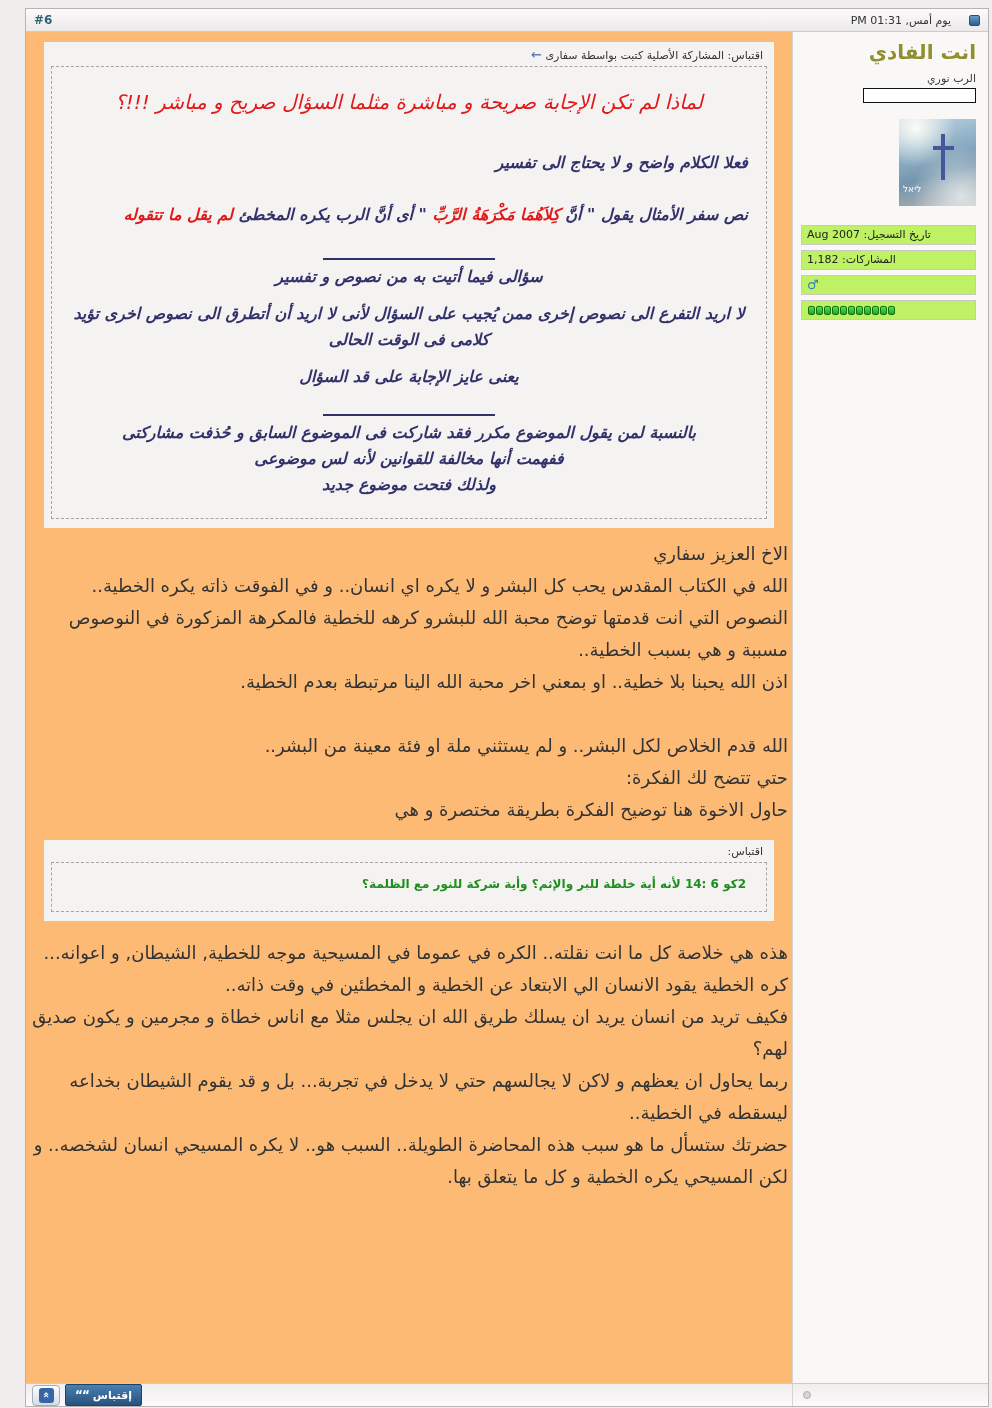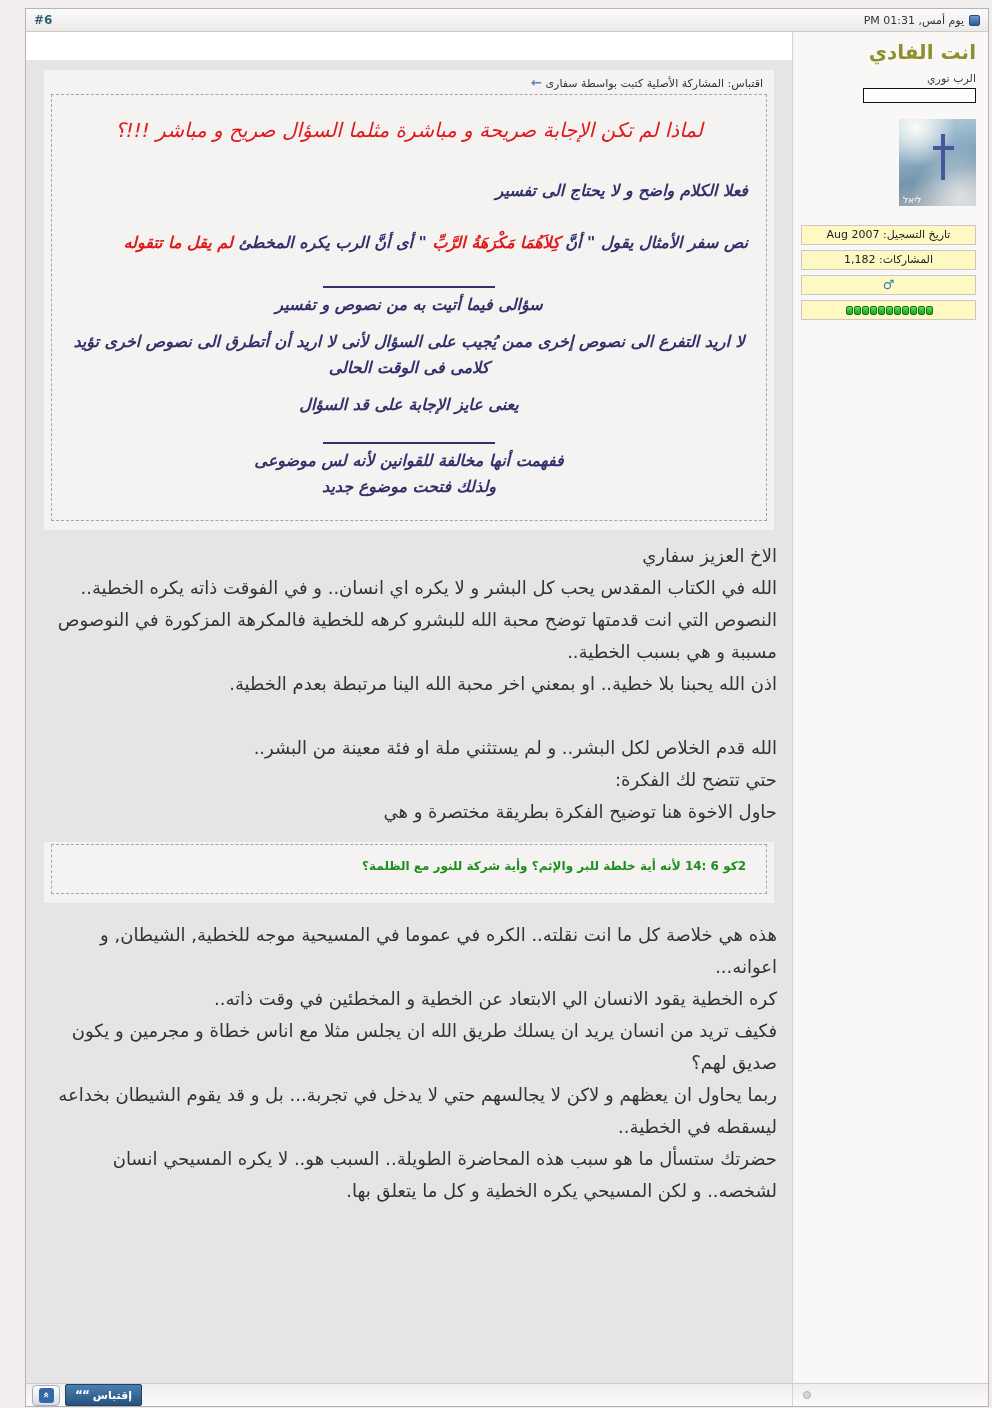--- a/index.html
+++ b/index.html
@@ -6,44 +6,44 @@
   body { margin:0; background:#F2EDED; font-family:"DejaVu Sans", sans-serif; }
   .page { position:relative; width:992px; height:1408px; overflow:hidden; background:#F2EDED; }
 
   .post { position:absolute; top:8px; left:25px; width:964px; height:1399px;
           border:1px solid #B7B3B3; display:flex; flex-direction:column; background:#fff; }
 
   
   .post-header { height:23px; flex:0 0 23px; background:linear-gradient(#FCFBFB,#ECE9E9);
                  border-bottom:1px solid #CFCBCB; display:flex; align-items:center;
                  justify-content:space-between; padding:0 8px; font-size:11px; color:#333; }
-  .ph-date { display:flex; align-items:center; gap:5px; }
+  .ph-date { display:flex; align-items:center; gap:18px; }
   .date-icon { width:11px; height:11px; border-radius:2px;
                background:linear-gradient(#6B9BCB,#2D5E92); border:1px solid #24507E; display:inline-block; }
   .ph-num { color:#2E6374; font-weight:bold; font-size:12px; }
 
   
   .post-main { flex:1 1 auto; display:flex; overflow:hidden; }
   .user-col { flex:0 0 196px; background:#FAF7F7; border-left:1px solid #D8D3D3; padding:8px 12px 8px 8px; }
-  .content-col { flex:1 1 auto; background:#e5e5e5; padding:4px 15px; overflow:hidden;margin-top:28px; }
+  .content-col { flex:1 1 auto; background:#fdba74; padding:4px 4px; overflow:hidden; }
 
   
   .username { color:#8F8F2F; font-weight:bold; font-size:20px; text-align:right; }
   .usertitle { font-size:11px; color:#3A3A3A; text-align:right; margin-top:8px; }
   .sigbox { width:113px; height:15px; background:#fff; border:1px solid #111; margin:3px 0 0 auto; }
   .avatar { position:relative; width:77px; height:87px; margin:16px 0 0 auto; overflow:hidden;
             background:
               radial-gradient(circle at 22% 10%, rgba(255,255,248,.95), rgba(255,255,248,0) 40%),
               radial-gradient(circle at 80% 88%, rgba(230,234,236,.85), rgba(230,234,236,0) 50%),
               linear-gradient(165deg,#C3D6E3 0%, #8FB0C6 35%, #7495AD 62%, #97A5AF 82%, #C2C4C4 100%); }
   .cross-v { position:absolute; left:55%; top:17%; width:4px; height:46px; background:#46569A; }
   .cross-h { position:absolute; left:44%; top:31%; width:21px; height:4px; background:#46569A; }
-  .avatar-cap { position:absolute; left:4px; bottom:1px; color:#fff; font-size:9px; direction:ltr; }
-  .inforow { margin-top:5px; background:#fef9c3; border:1px solid #CBC7C7; padding:2px 5px;
-             font-size:11px; color:#222; text-align:center; min-height:20px; }
+  .avatar-cap { position:absolute; left:4px; bottom:12px; color:#fff; font-size:9px; direction:ltr; }
+  .inforow { margin-top:5px; background:#bef264; border:1px solid #CBC7C7; padding:2px 5px;
+             font-size:11px; color:#222; text-align:left; min-height:20px; }
   .male { color:#3B7BBF; font-weight:bold; font-size:13px; line-height:13px; }
   .repdot { display:inline-block; width:7px; height:9px; margin-left:1px; border-radius:2px;
             background:linear-gradient(#56E356,#1DA51D); border:1px solid #117111; vertical-align:middle; }
 
   
   .quotebox { width:730px; margin:6px auto 10px; background:#F5F2F2; padding:2px 7px 9px; }
   .q-head { font-size:11px; color:#333; text-align:right; padding:3px 4px 4px; }
   .q-arrow { color:#5C85B5; font-weight:bold; font-size:13px; }
   .q-body { border:1px dashed #A8A4A4; background:#F5F2F2; padding:8px 18px 14px; }
   .q-italic { font-style:italic; font-weight:bold; color:#32326B; font-size:16px; line-height:26px; }
@@ -120,37 +120,39 @@
           </div>
           <div class="q-body q-italic">
             <div class="q-title">لماذا لم تكن الإجابة صريحة و مباشرة مثلما السؤال صريح و مباشر !!!؟</div>
             <p class="q-p t-right">فعلا الكلام واضح و لا يحتاج الى تفسير</p>
             <p class="q-p t-right mt-lg"><span>نص سفر الأمثال يقول " أنَّ </span><span class="red">كِلاَهُمَا مَكْرَهَةُ الرَّبِّ</span><span> " أى أنَّ الرب يكره المخطئ </span><span class="red">لم يقل ما تتقوله</span></p>
             <div class="q-div"></div>
             <p class="q-p t-center" style="margin-top:2px">سؤالى فيما أتيت به من نصوص و تفسير</p>
             <p class="q-p t-center">لا اريد التفرع الى نصوص إخرى ممن يُجيب على السؤال لأنى لا اريد أن أتطرق الى نصوص اخرى تؤيد كلامى فى الوقت الحالى</p>
             <p class="q-p t-center">يعنى عايز الإجابة على قد السؤال</p>
             <div class="q-div" style="margin-top:24px"></div>
+            <p class="q-p t-center" style="margin:2px 0 0">بالنسبة لمن يقول الموضوع مكرر فقد شاركت فى الموضوع السابق و حُذفت مشاركتى</p>
             <p class="q-p t-center" style="margin:0">ففهمت أنها مخالفة للقوانين لأنه لس موضوعى</p>
             <p class="q-p t-center" style="margin:0 0 6px">ولذلك فتحت موضوع جديد</p>
           </div>
         </div>
 
         <div class="body-text">
             <div class="body-line">الاخ العزيز سفاري</div>
             <div class="body-line">الله في الكتاب المقدس يحب كل البشر و لا يكره اي انسان.. و في الفوقت ذاته يكره الخطية..</div>
             <div class="body-line">النصوص التي انت قدمتها توضح محبة الله للبشرو كرهه للخطية فالمكرهة المزكورة في النوصوص مسببة و هي بسبب الخطية..</div>
             <div class="body-line">اذن الله يحبنا بلا خطية.. او بمعني اخر محبة الله الينا مرتبطة بعدم الخطية.</div>
             <div class="body-line">&nbsp;</div>
             <div class="body-line">الله قدم الخلاص لكل البشر.. و لم يستثني ملة او فئة معينة من البشر..</div>
             <div class="body-line">حتي تتضح لك الفكرة:</div>
             <div class="body-line">حاول الاخوة هنا توضيح الفكرة بطريقة مختصرة و هي</div>
           </div>
 
         <div class="quotebox" style="margin-top:14px">
+          <div class="q-head">اقتباس:</div>
           <div class="q-body">
             <div class="verse">2كو 6 :14 لأنه أية خلطة للبر والإثم؟ وأية شركة للنور مع الظلمة؟</div>
           </div>
         </div>
 
         <div class="body-text" style="margin-top:16px">
             <div class="body-line">هذه هي خلاصة كل ما انت نقلته.. الكره في عموما في المسيحية موجه للخطية, الشيطان, و اعوانه...</div>
             <div class="body-line">كره الخطية يقود الانسان الي الابتعاد عن الخطية و المخطئين في وقت ذاته..</div>
             <div class="body-line">فكيف تريد من انسان يريد ان يسلك طريق الله ان يجلس مثلا مع اناس خطاة و مجرمين و يكون صديق لهم؟</div>
             <div class="body-line">ربما يحاول ان يعظهم و لاكن لا يجالسهم حتي لا يدخل في تجربة... بل و قد يقوم الشيطان بخداعه ليسقطه في الخطية..</div>

